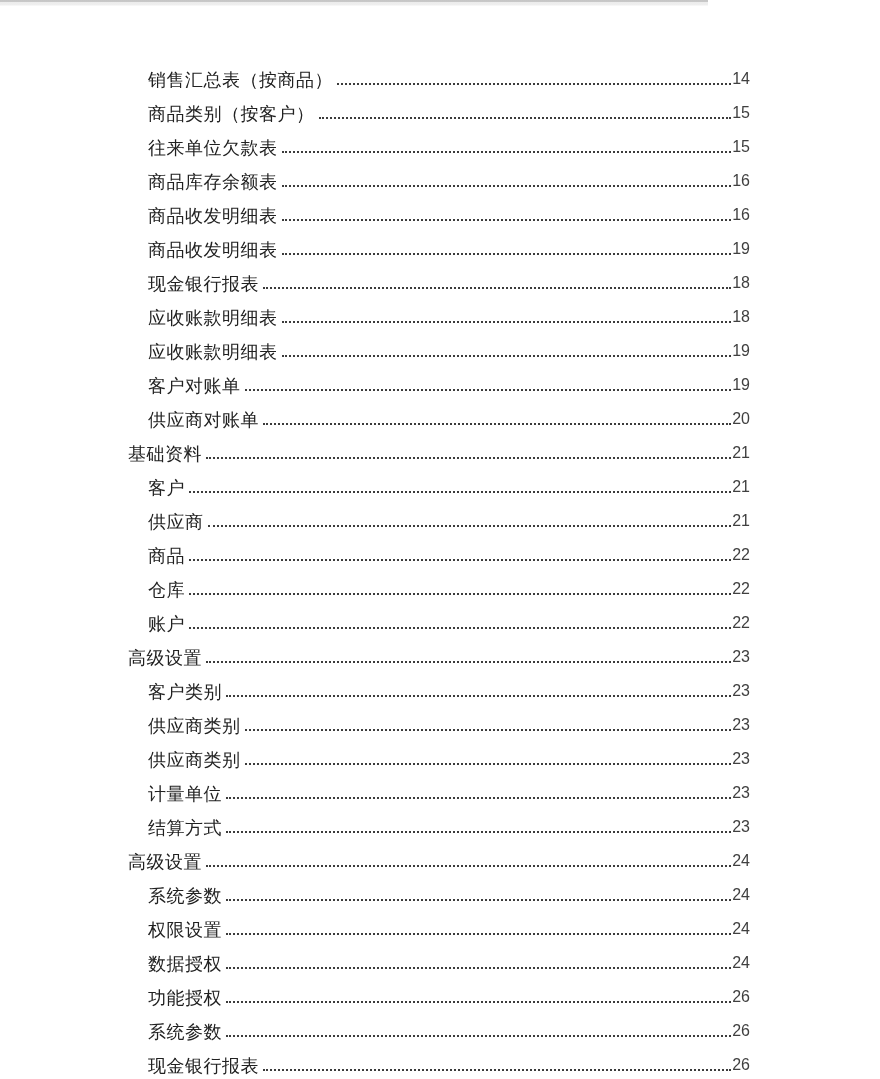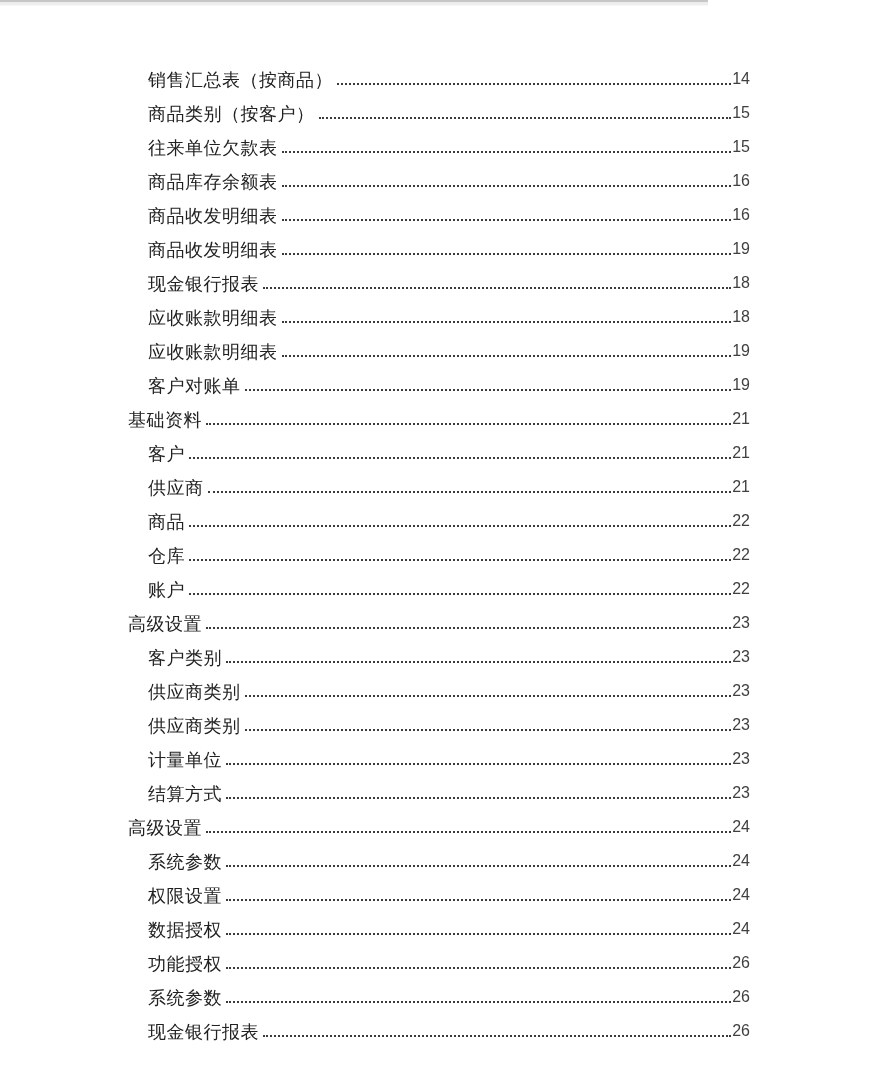--- a/index.html
+++ b/index.html
@@ -120,20 +120,25 @@
       <span class="toc-leader"></span>
       <span class="toc-page">19</span>
     </div>
 
     <div class="toc-row lvl2">
       <span class="toc-title">客户对账单</span>
       <span class="toc-leader"></span>
       <span class="toc-page">19</span>
     </div>
 
+    <div class="toc-row lvl2">
+      <span class="toc-title">供应商对账单</span>
+      <span class="toc-leader"></span>
+      <span class="toc-page">20</span>
+    </div>
 
     <div class="toc-row lvl1">
       <span class="toc-title">基础资料</span>
       <span class="toc-leader"></span>
       <span class="toc-page">21</span>
     </div>
 
     <div class="toc-row lvl2">
       <span class="toc-title">客户</span>
       <span class="toc-leader"></span>

